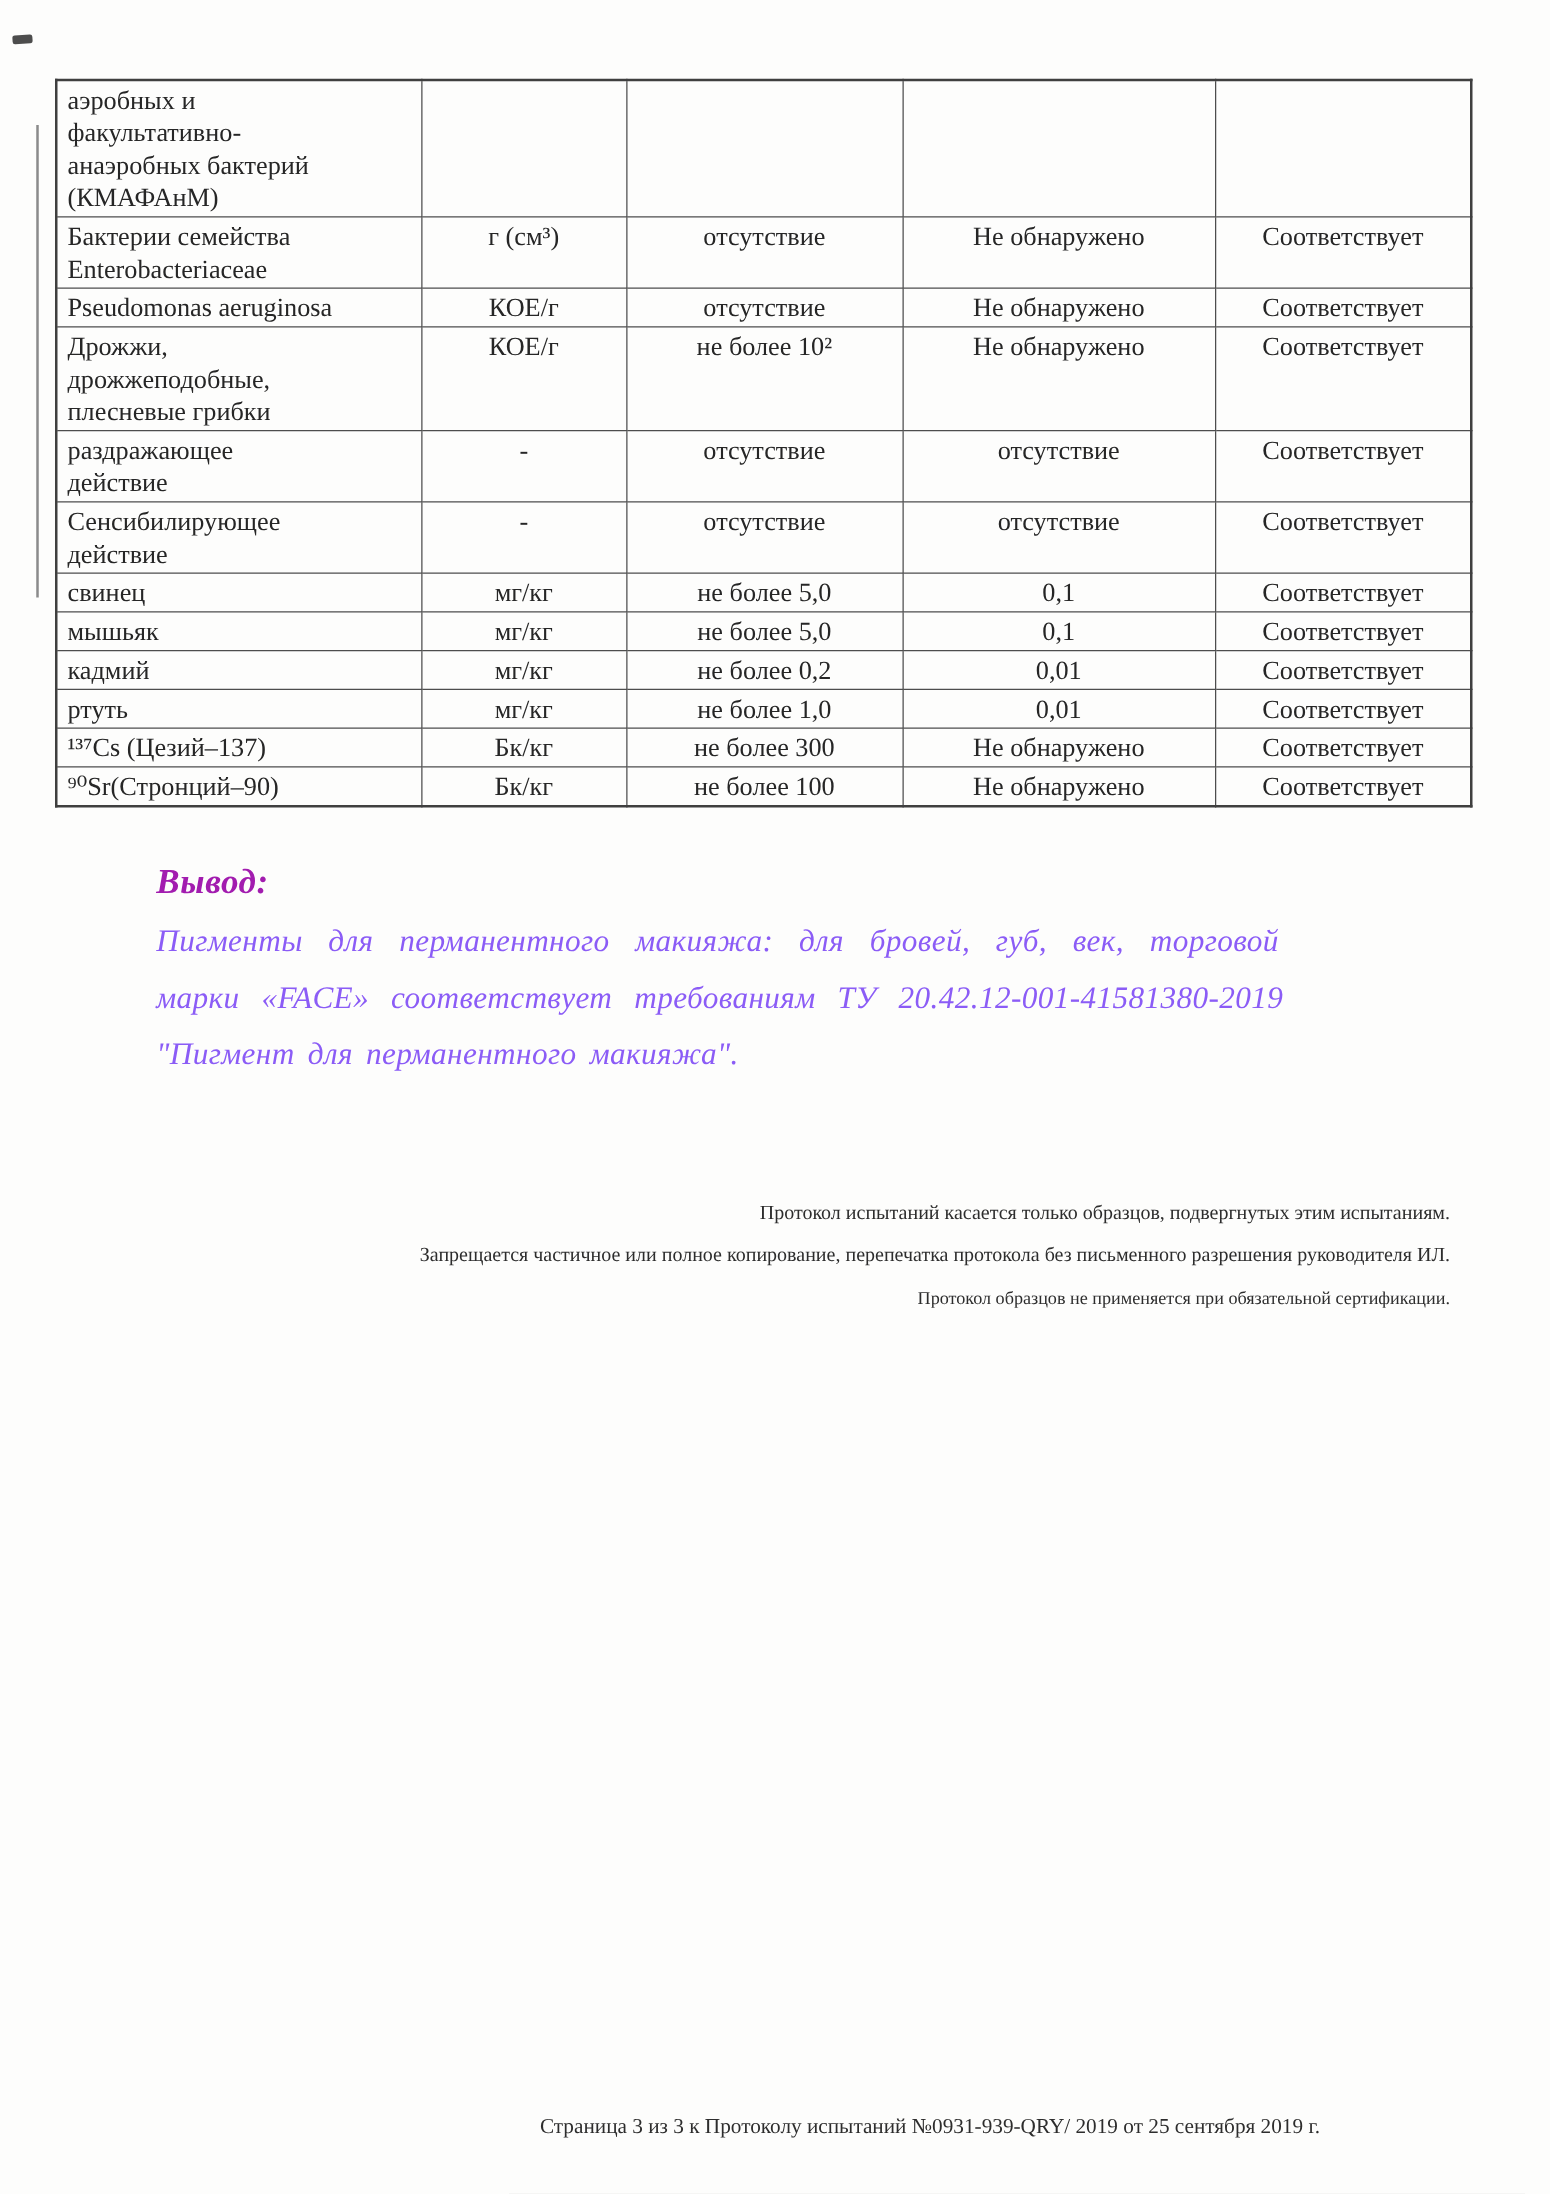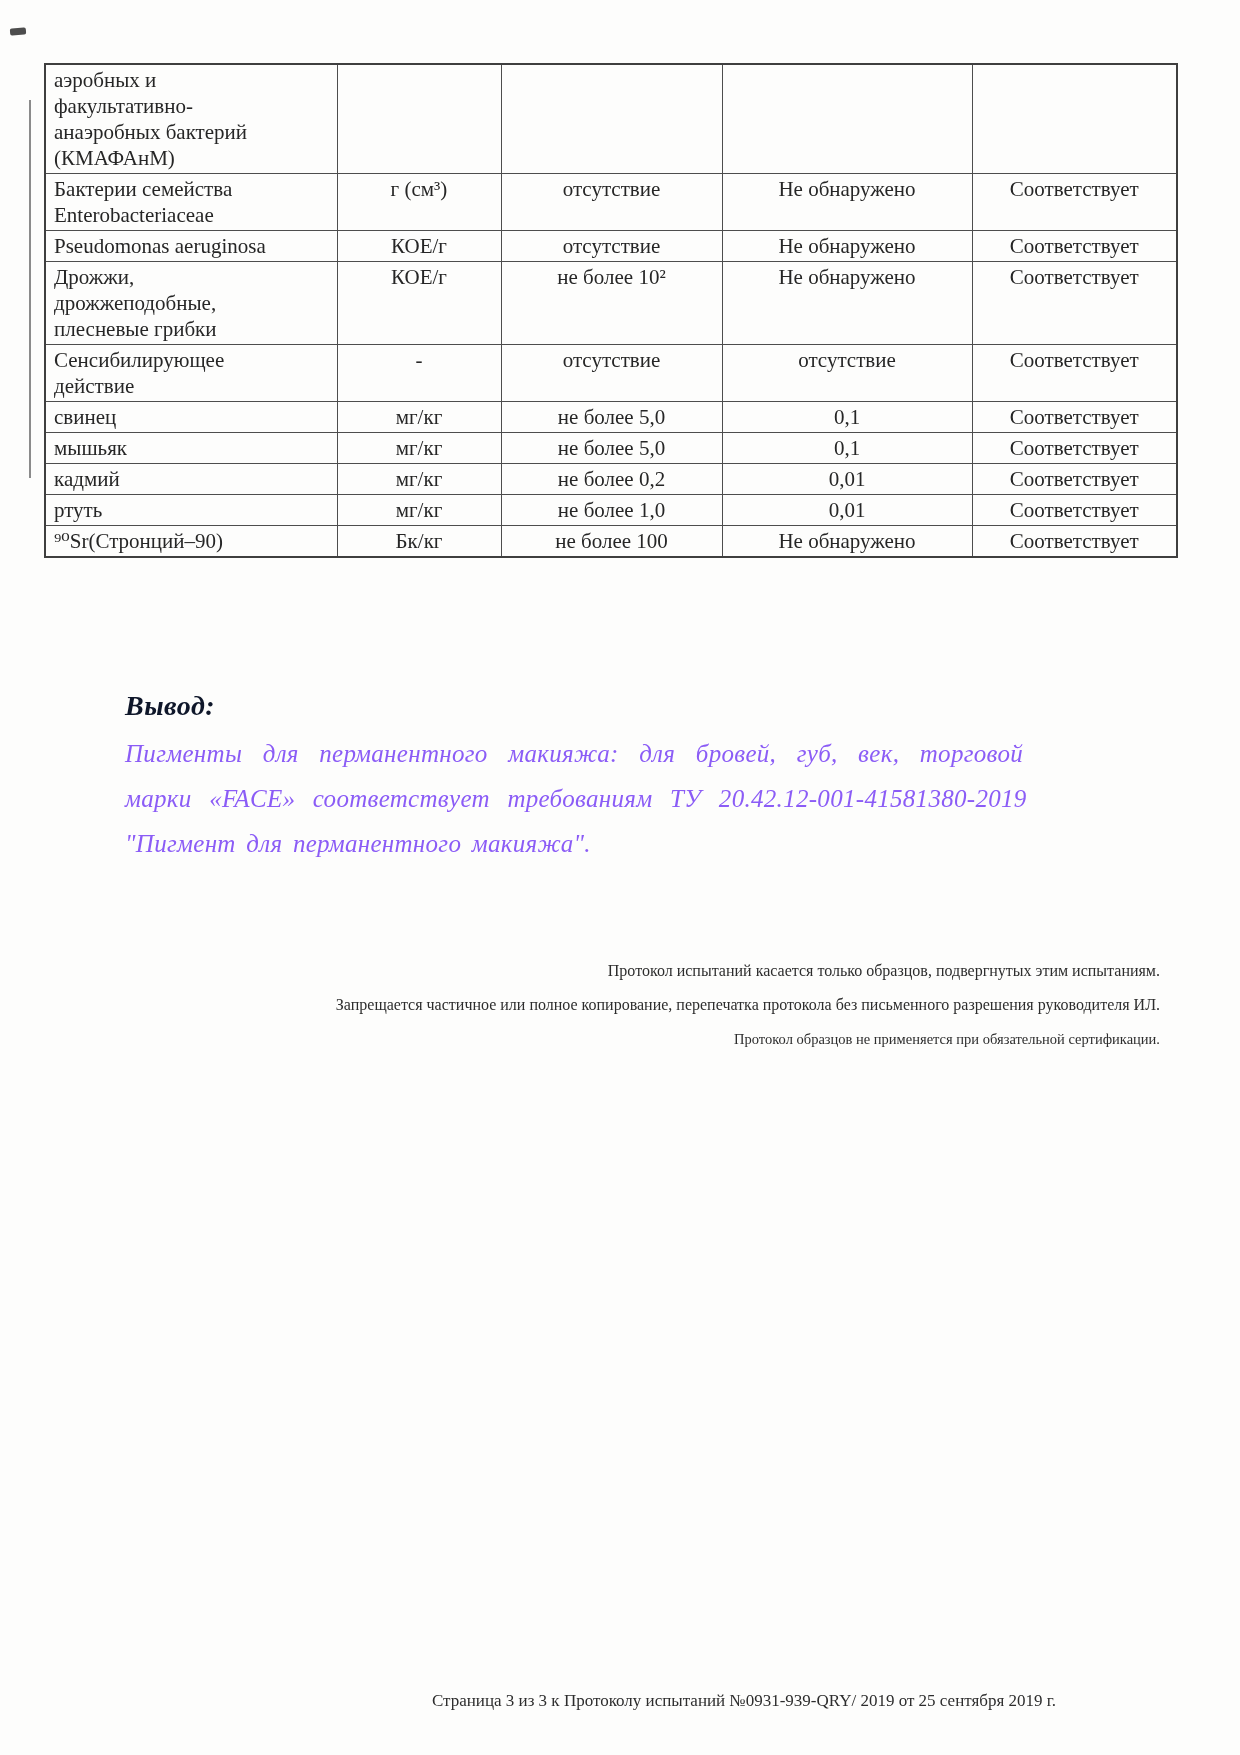--- a/index.html
+++ b/index.html
@@ -19,21 +19,21 @@
     padding:2px 8px;
     font-size:21px;line-height:26px;
     vertical-align:top;
     overflow:hidden;
   }
   td.c0{text-align:left;white-space:pre-line;}
   td.c1,td.c2,td.c3,td.c4{text-align:center;margin-left:16px;}
   
   .conclusion-heading{
     position:absolute;left:125px;top:690px;
-    font-size:28px;font-weight:bold;font-style:italic;color:#0f172a;
+    font-size:28px;font-weight:bold;font-style:italic;color:#a21caf;
     letter-spacing:.5px;
   }
   .conclusion-lines{position:absolute;left:125px;top:738px;width:960px;}
   .c-line{
     font-size:25px;font-style:italic;color:#8b5cf6;
     height:45px;line-height:32px;white-space:nowrap;
   }
   .c-line.l1{word-spacing:14px;letter-spacing:.3px;}
   .c-line.l2{word-spacing:11px;letter-spacing:.3px;}
   .c-line.l3{word-spacing:4px;letter-spacing:.3px;}
@@ -105,20 +105,28 @@
       <tr>
         <td class="c0">Дрожжи,
 дрожжеподобные,
 плесневые грибки</td>
         <td class="c1">КОЕ/г</td>
         <td class="c2">не более 10²</td>
         <td class="c3">Не обнаружено</td>
         <td class="c4">Соответствует</td>
       </tr>
       <tr>
+        <td class="c0">раздражающее
+действие</td>
+        <td class="c1">-</td>
+        <td class="c2">отсутствие</td>
+        <td class="c3">отсутствие</td>
+        <td class="c4">Соответствует</td>
+      </tr>
+      <tr>
         <td class="c0">Сенсибилирующее
 действие</td>
         <td class="c1">-</td>
         <td class="c2">отсутствие</td>
         <td class="c3">отсутствие</td>
         <td class="c4">Соответствует</td>
       </tr>
       <tr>
         <td class="c0">свинец</td>
         <td class="c1">мг/кг</td>
@@ -141,20 +149,27 @@
         <td class="c4">Соответствует</td>
       </tr>
       <tr>
         <td class="c0">ртуть</td>
         <td class="c1">мг/кг</td>
         <td class="c2">не более 1,0</td>
         <td class="c3">0,01</td>
         <td class="c4">Соответствует</td>
       </tr>
       <tr>
+        <td class="c0">¹³⁷Cs (Цезий–137)</td>
+        <td class="c1">Бк/кг</td>
+        <td class="c2">не более 300</td>
+        <td class="c3">Не обнаружено</td>
+        <td class="c4">Соответствует</td>
+      </tr>
+      <tr>
         <td class="c0">⁹⁰Sr(Стронций–90)</td>
         <td class="c1">Бк/кг</td>
         <td class="c2">не более 100</td>
         <td class="c3">Не обнаружено</td>
         <td class="c4">Соответствует</td>
       </tr>
     </tbody>
   </table>
 
   <div class="conclusion-heading">Вывод:</div>

